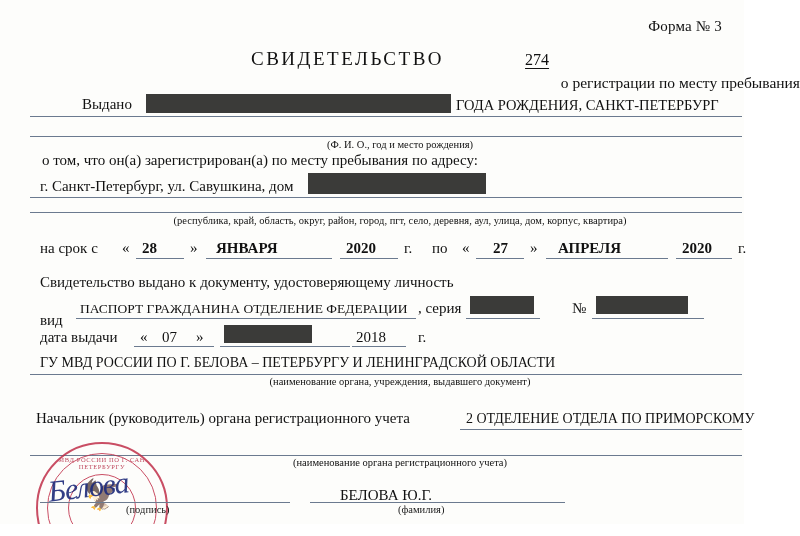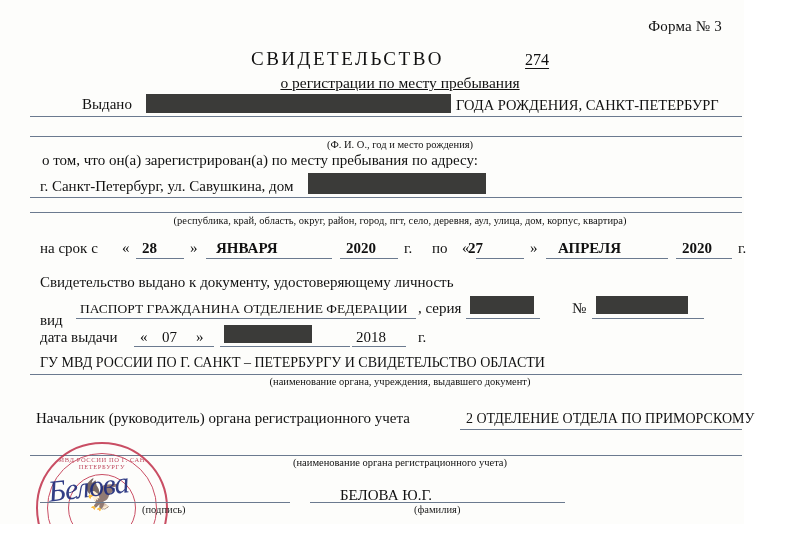--- a/index.html
+++ b/index.html
@@ -45,23 +45,22 @@
     font-size: 16px;
     margin-left: 81px;
     text-decoration: underline;
     text-underline-offset: 3px;
   }
   .subtitle {
     position: absolute;
     top: 74px;
     left: 0;
     width: 800px;
-    text-align: center;
+    text-align: right;
     font-size: 15.5px;
-    text-decoration: underline;
   }
 
   
   .rule {
     position: absolute;
     border-bottom: 1px solid #6b7a8f;
     height: 0;
   }
   .redact {
     position: absolute;
@@ -70,21 +69,20 @@
   .txt {
     position: absolute;
     font-size: 15px;
     white-space: nowrap;
   }
   .small {
     position: absolute;
     font-size: 10.5px;
     color: #1a1a1a;
     white-space: nowrap;
-    margin-left: 16px;
   }
   .center-small {
     position: absolute;
     width: 800px;
     left: 0;
     text-align: center;
     font-size: 10.5px;
   }
   .quote {
     font-size: 15px;
@@ -197,21 +195,21 @@
   <div class="txt" style="left:142px; top:240px; font-weight:bold;">28</div>
   <div class="rule" style="left:136px; top:258px; width:48px;"></div>
   <div class="txt quote" style="left:190px; top:240px;">»</div>
   <div class="txt" style="left:216px; top:240px; font-weight:bold;">ЯНВАРЯ</div>
   <div class="rule" style="left:206px; top:258px; width:126px;"></div>
   <div class="txt" style="left:346px; top:240px; font-weight:bold;">2020</div>
   <div class="rule" style="left:340px; top:258px; width:58px;"></div>
   <div class="txt" style="left:404px; top:240px;">г.</div>
   <div class="txt" style="left:432px; top:240px;">по</div>
   <div class="txt quote" style="left:462px; top:240px;">«</div>
-  <div class="txt" style="left:468px; top:240px; font-weight:bold;text-align:center;">27</div>
+  <div class="txt" style="left:493px; top:240px; font-weight:bold;text-align:center;">27</div>
   <div class="rule" style="left:476px; top:258px; width:48px;"></div>
   <div class="txt quote" style="left:530px; top:240px;">»</div>
   <div class="txt" style="left:558px; top:240px; font-weight:bold;">АПРЕЛЯ</div>
   <div class="rule" style="left:546px; top:258px; width:122px;"></div>
   <div class="txt" style="left:682px; top:240px; font-weight:bold;">2020</div>
   <div class="rule" style="left:676px; top:258px; width:56px;"></div>
   <div class="txt" style="left:738px; top:240px;">г.</div>
 
   <div class="txt" style="left:40px; top:274px;">Свидетельство выдано к документу, удостоверяющему личность</div>
 
@@ -229,21 +227,21 @@
   <div class="txt quote" style="left:140px; top:329px;">«</div>
   <div class="txt" style="left:162px; top:329px;">07</div>
   <div class="txt quote" style="left:196px; top:329px;">»</div>
   <div class="rule" style="left:134px; top:346px; width:80px;"></div>
   <div class="redact" style="left:224px; top:325px; width:88px; height:18px;"></div>
   <div class="rule" style="left:220px; top:346px; width:130px;"></div>
   <div class="txt" style="left:356px; top:329px;">2018</div>
   <div class="rule" style="left:352px; top:346px; width:54px;"></div>
   <div class="txt" style="left:418px; top:329px;">г.</div>
 
-  <div class="txt" style="left:40px; top:355px; font-size:14px;">ГУ  МВД  РОССИИ  ПО  Г. САНКТ – ПЕТЕРБУРГУ  И  СВИДЕТЕЛЬСТВО ОБЛАСТИ</div>
+  <div class="txt" style="left:40px; top:355px; font-size:14px;">ГУ  МВД  РОССИИ  ПО  Г. БЕЛОВА – ПЕТЕРБУРГУ  И  ЛЕНИНГРАДСКОЙ ОБЛАСТИ</div>
   <div class="rule" style="left:30px; top:374px; width:712px;"></div>
   <div class="center-small" style="top:376px;">(наименование органа, учреждения, выдавшего документ)</div>
 
   <div class="txt" style="left:36px; top:410px;">Начальник (руководитель) органа регистрационного учета</div>
   <div class="txt" style="left:466px; top:411px; font-size:14px;">2 ОТДЕЛЕНИЕ ОТДЕЛА  ПО ПРИМОРСКОМУ</div>
   <div class="rule" style="left:460px; top:429px; width:282px;"></div>
   <div class="rule" style="left:30px; top:455px; width:712px;"></div>
   <div class="center-small" style="top:457px;">(наименование органа регистрационного учета)</div>
 
   <div class="stamp">

